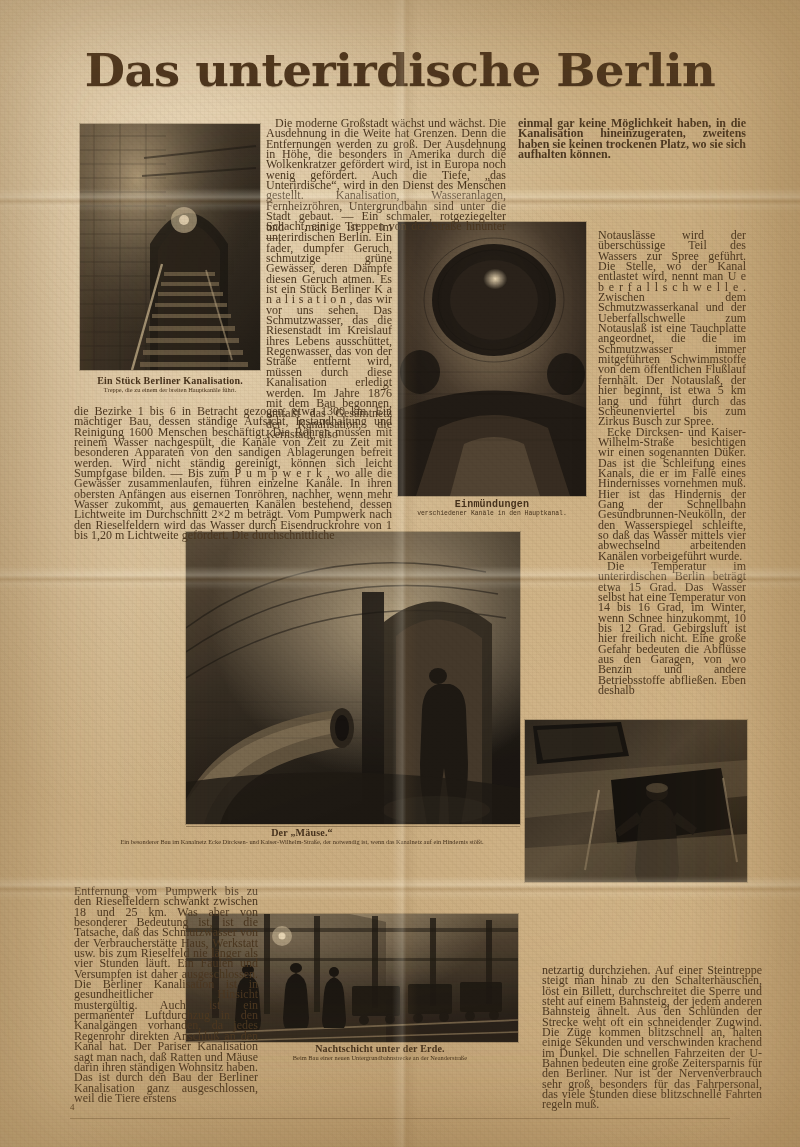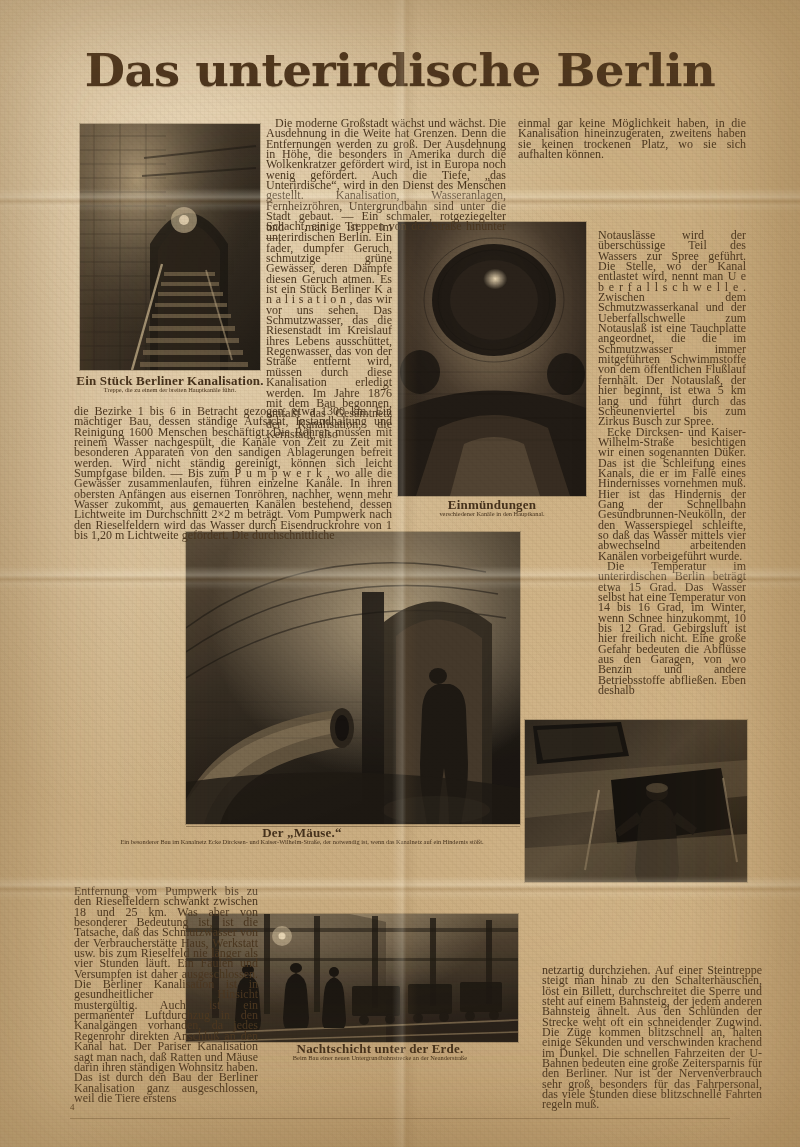--- a/index.html
+++ b/index.html
@@ -76,21 +76,21 @@
   .photo{
     position:absolute;
     overflow:hidden;
     filter:sepia(.45) contrast(.95) brightness(.96);
     box-shadow:0 0 0 1px rgba(80,58,32,.30);
   }
   .photo .ph-in{position:absolute;inset:0;}
 
   
   .cap{position:absolute;text-align:center;color:#46321c;font-family:"Liberation Serif", serif;}
-  .cap .t{font-weight:bold;font-size:13px;line-height:10px;letter-spacing:.2px;}
+  .cap .t{font-weight:bold;font-size:10px;line-height:10px;letter-spacing:.2px;}
   .cap .s{font-size:6.4px;line-height:8px;}
 
   
   .caprule{position:absolute;height:1px;background:rgba(75,55,30,.45);}
 
   #pagenum{
     position:absolute;left:70px;top:1102px;font-size:9px;color:#5a4226;
     font-family:"Liberation Serif", serif;
   }
   .botrule{position:absolute;left:70px;top:1118px;width:660px;height:1px;background:rgba(85,62,34,.35);}
@@ -188,21 +188,21 @@
 
       <ellipse cx="22" cy="150" rx="20" ry="22" fill="#0e0a06" opacity=".8"></ellipse>
       <ellipse cx="168" cy="152" rx="19" ry="21" fill="#0e0a06" opacity=".8"></ellipse>
 
       <g opacity=".3" stroke="#0a0704" stroke-width=".6">
         <path d="M0 150H188M0 172H188M0 196H188M0 218H188"></path>
       </g>
       <rect width="188" height="274" fill="#3a2a18" opacity=".13"></rect>
     </svg>
   </div>
-  <div class="cap" style="left:392px;top:500px;width:200px;">
+  <div class="cap" style="left:392px;top:500px;width:200px;font-family:Liberation Mono, monospace;">
     <div class="t">Einmündungen</div>
     <div class="s">verschiedener Kanäle in den Hauptkanal.</div>
   </div>
 
   <div class="photo" style="left:186px;top:532px;width:334px;height:292px;background:#1f170f;">
     <svg class="ph-in" viewBox="0 0 334 292" preserveAspectRatio="none">
       <defs>
         <linearGradient id="g3a" x1="0" y1="0" x2=".4" y2="1">
           <stop offset="0" stop-color="#5d4a34"></stop>
             <stop offset=".5" stop-color="#33271b"></stop>
@@ -363,21 +363,21 @@
   </div>
 
   <div class="txt" style="left:266px;top:222px;width:126px;">
     <p class="noind">und man ist im unterirdischen Berlin. Ein fader, dumpfer Geruch, schmutzige grüne Gewässer, deren Dämpfe diesen Geruch atmen. Es ist ein Stück Berliner K a n a l i s a t i o n , das wir vor uns sehen. Das Schmutzwasser, das die Riesenstadt im Kreislauf ihres Lebens ausschüttet, Regenwasser, das von der Straße entfernt wird, müssen durch diese Kanalisation erledigt werden. Im Jahre 1876 mit dem Bau begonnen, umfaßt das Gesamtnetz der Kanalisation, die Kernstadt, also</p>
   </div>
 
   <div class="txt" style="left:74px;top:406px;width:318px;">
     <p class="noind">die Bezirke 1 bis 6 in Betracht gezogen, etwa 1300 km. Ein mächtiger Bau, dessen ständige Aufsicht, Instandhaltung und Reinigung 1600 Menschen beschäftigt. Die Röhren müssen mit reinem Wasser nachgespült, die Kanäle von Zeit zu Zeit mit besonderen Apparaten von den sandigen Ablagerungen befreit werden. Wird nicht ständig gereinigt, können sich leicht Sumpfgase bilden. — Bis zum P u m p w e r k , wo alle die Gewässer zusammenlaufen, führen einzelne Kanäle. In ihren obersten Anfängen aus eisernen Tonröhren, nachher, wenn mehr Wasser zukommt, aus gemauerten Kanälen bestehend, dessen Lichtweite im Durchschnitt 2×2 m beträgt. Vom Pumpwerk nach den Rieselfeldern wird das Wasser durch Eisendruckrohre von 1 bis 1,20 m Lichtweite gefördert. Die durchschnittliche</p>
   </div>
 
-  <div class="txt" style="left:518px;top:118px;width:228px;">
+  <div class="txt" style="left:518px;top:118px;width:228px;font-weight:bold;">
     <p class="noind">einmal gar keine Möglichkeit haben, in die Kanalisation hineinzugeraten, zweitens haben sie keinen trockenen Platz, wo sie sich aufhalten können.</p>
   </div>
 
   <div class="txt" style="left:598px;top:230px;width:148px;">
     <p class="noind">Notauslässe wird der überschüssige Teil des Wassers zur Spree geführt. Die Stelle, wo der Kanal entlastet wird, nennt man U e b e r f a l l s c h w e l l e . Zwischen dem Schmutzwasserkanal und der Ueberfallschwelle zum Notauslaß ist eine Tauchplatte angeordnet, die die im Schmutzwasser immer mitgeführten Schwimmstoffe von dem öffentlichen Flußlauf fernhält. Der Notauslaß, der hier beginnt, ist etwa 5 km lang und führt durch das Scheunenviertel bis zum Zirkus Busch zur Spree.</p>
     <p>Ecke Dircksen- und Kaiser-Wilhelm-Straße besichtigen wir einen sogenannten Düker. Das ist die Schleifung eines Kanals, die er im Falle eines Hindernisses vornehmen muß. Hier ist das Hindernis der Gang der Schnellbahn Gesundbrunnen-Neukölln, der den Wasserspiegel schleifte, so daß das Wasser mittels vier abwechselnd arbeitenden Kanälen vorbeigeführt wurde.</p>
     <p>Die Temperatur im unterirdischen Berlin beträgt etwa 15 Grad. Das Wasser selbst hat eine Temperatur von 14 bis 16 Grad, im Winter, wenn Schnee hinzukommt, 10 bis 12 Grad. Gebirgsluft ist hier freilich nicht. Eine große Gefahr bedeuten die Abflüsse aus den Garagen, von wo Benzin und andere Betriebsstoffe abfließen. Eben deshalb</p>
   </div>
 
   <div class="txt" style="left:518px;top:547px;width:228px;">

